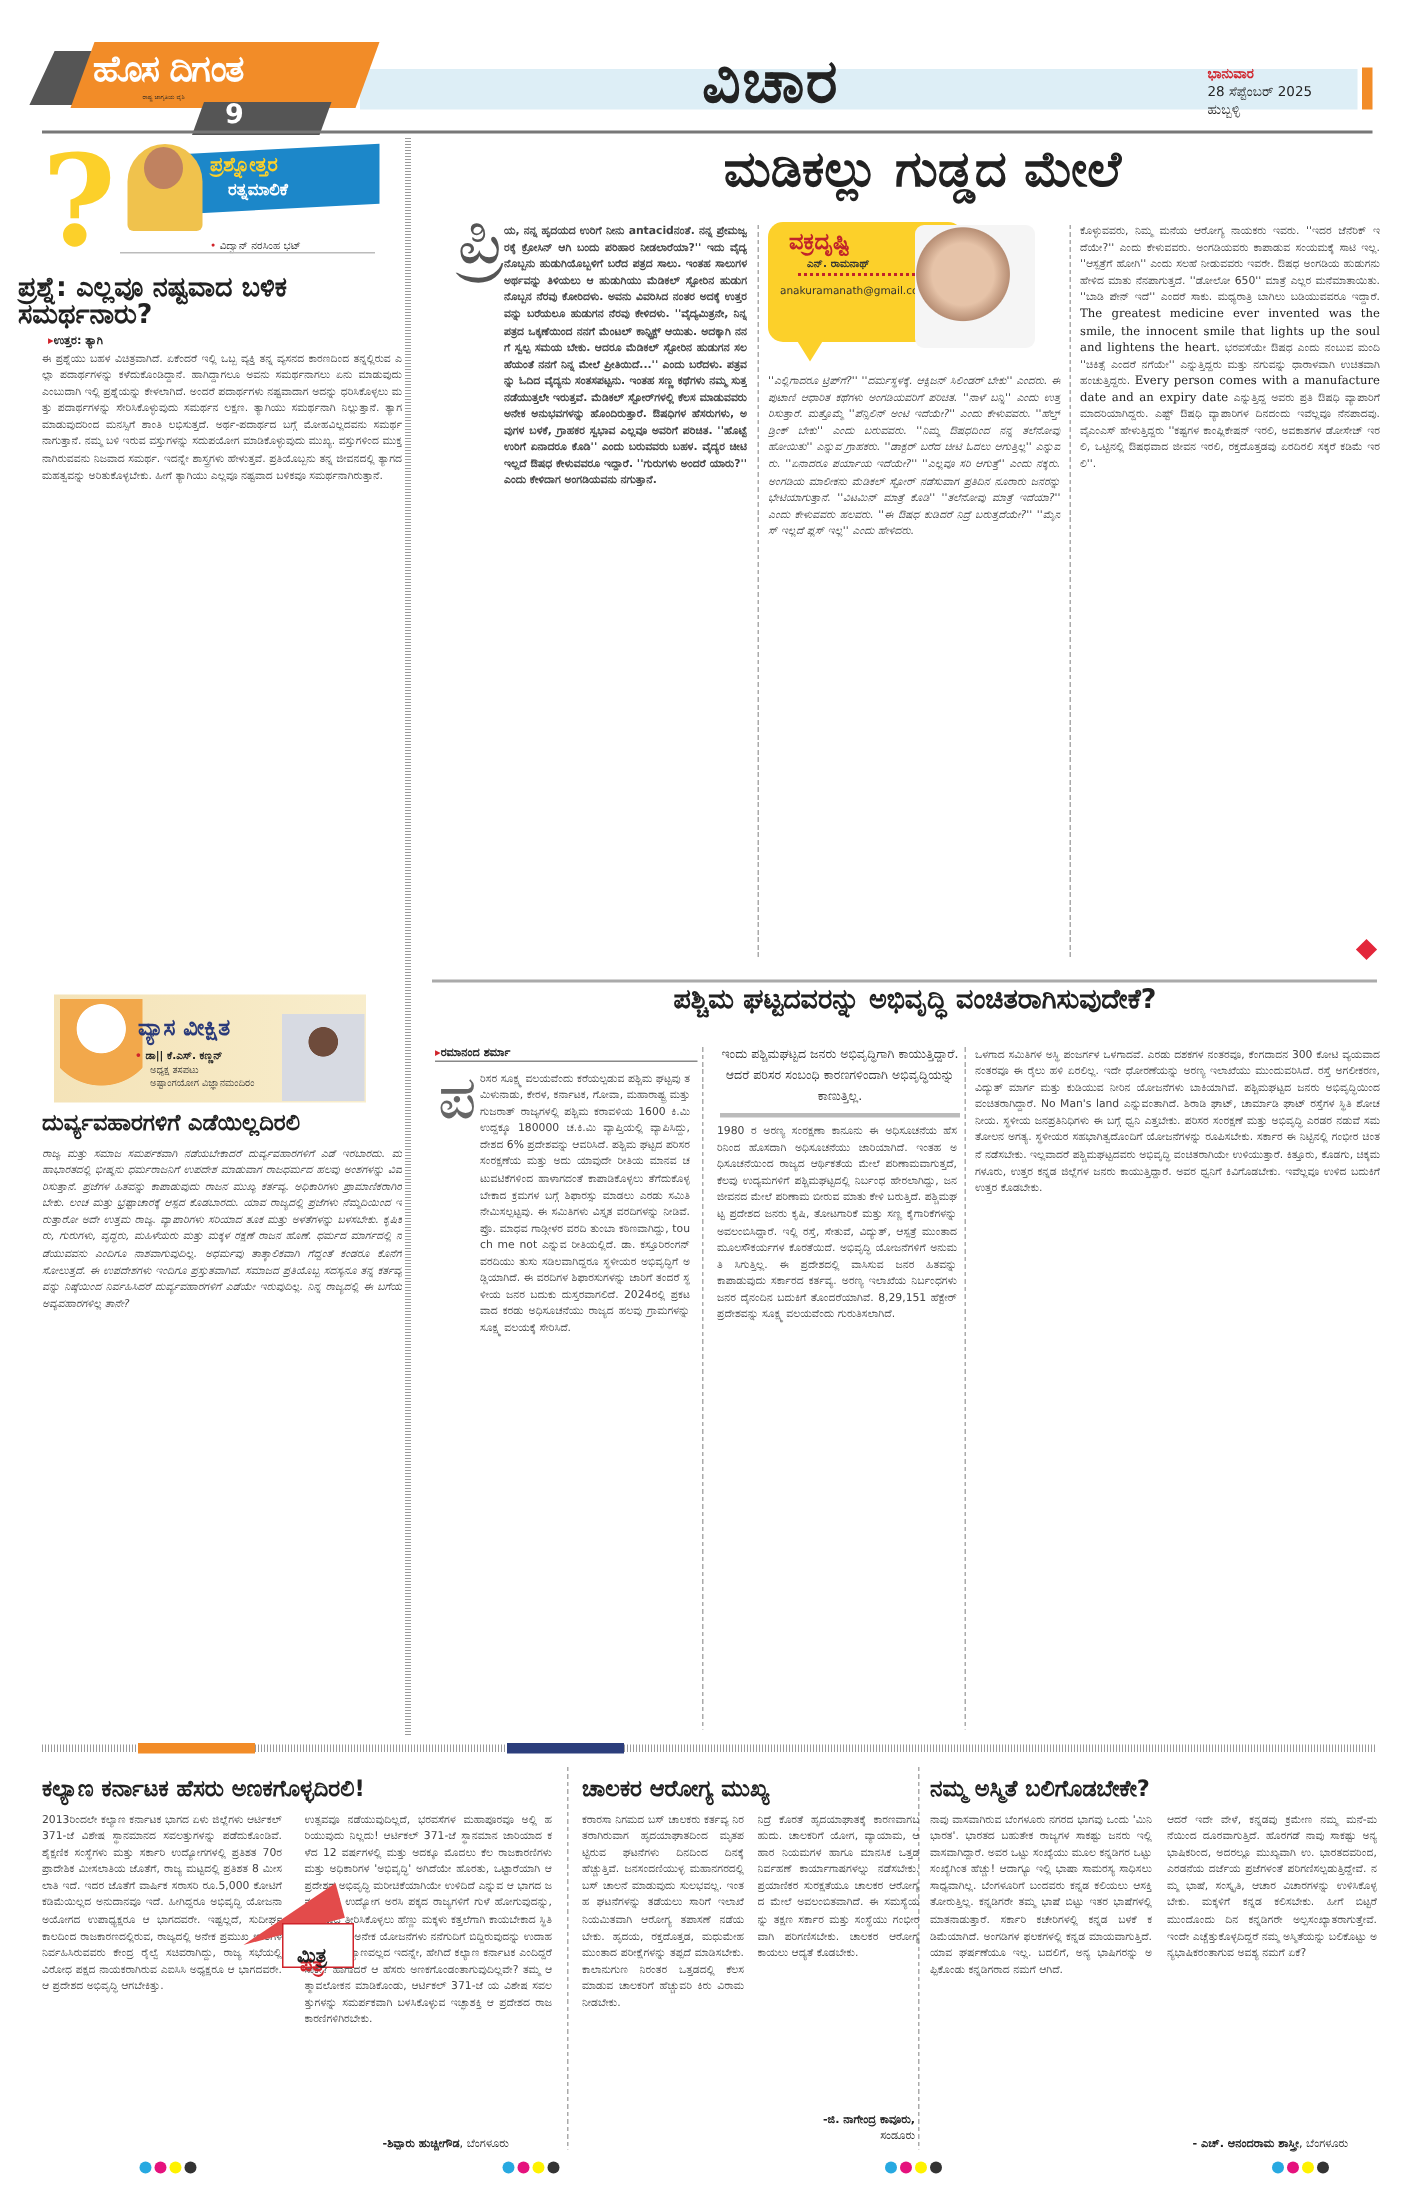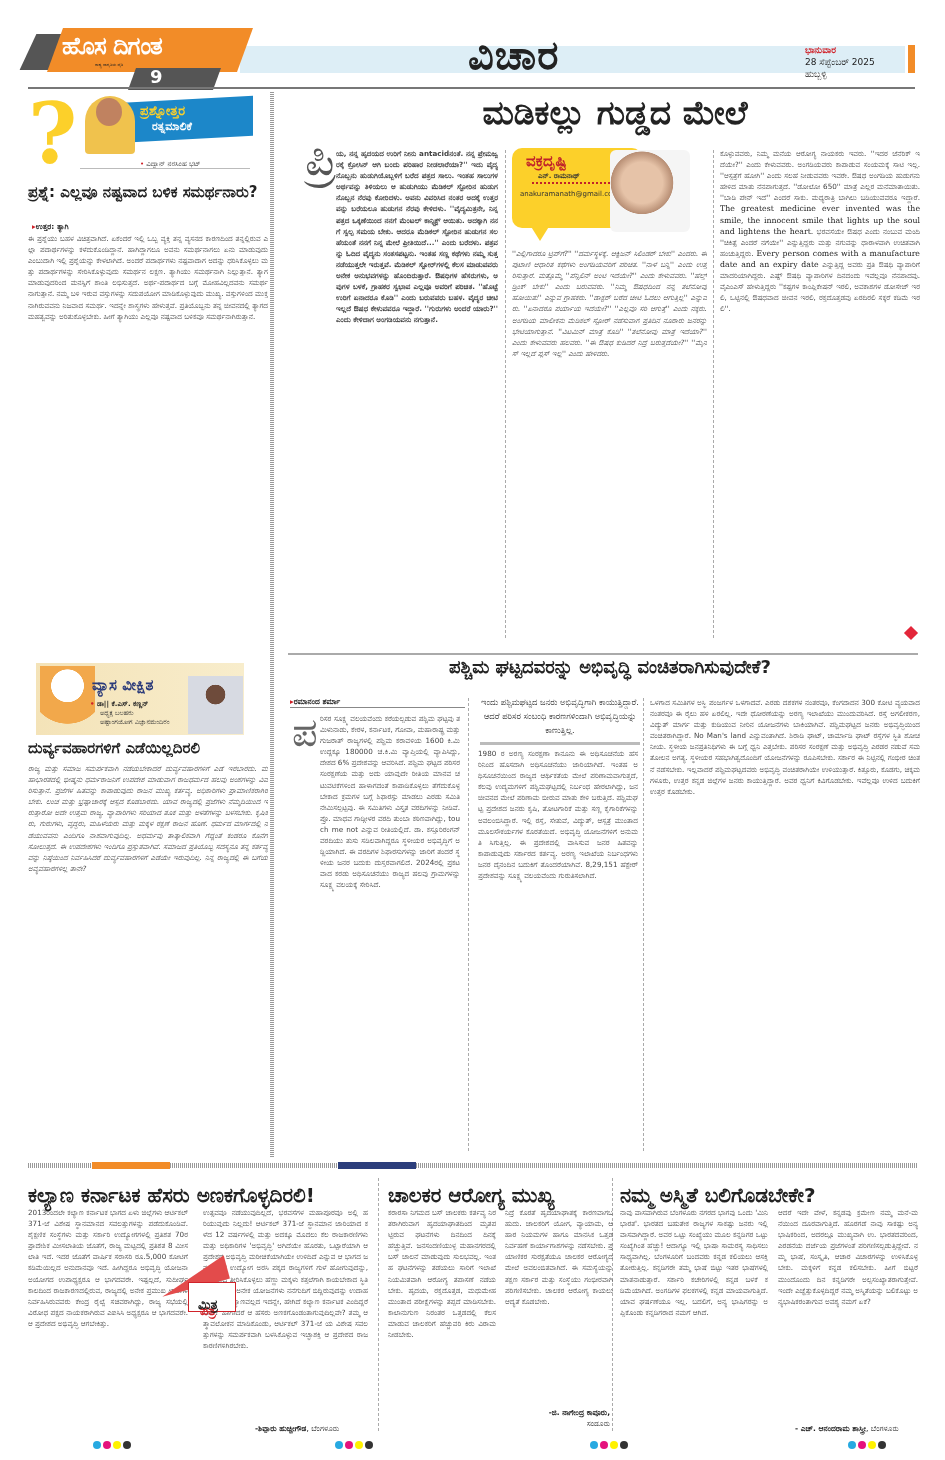--- a/index.html
+++ b/index.html
@@ -30,21 +30,21 @@
   
   .qmark { left: 28px; top: 92px; font-size: 84px; font-weight: bold; color: #fcd02a; font-family: "DejaVu Serif", serif; line-height: 84px; }
   .qa-ribbon { left: 95px; top: 100px; width: 158px; height: 40px; background: #1c87c9; transform: skewY(-3deg); }
   .qa-person { left: 85px; top: 96px; width: 50px; height: 58px; background: #f0c24d; border-radius: 25px 25px 4px 4px; }
   .qa-person-head { left: 96px; top: 98px; width: 26px; height: 28px; background: #c08260; border-radius: 50%; }
   .qa-title1 { left: 140px; top: 103px; font-size: 13px; font-weight: bold; color: #fcd02a; }
   .qa-title2 { left: 152px; top: 120px; font-size: 11px; font-weight: bold; color: #fff; }
   .qa-author { left: 140px; top: 160px; font-size: 7px; color: #333; }
   .qa-dot { color: #d0232a; }
   .qa-rule { left: 80px; top: 168px; width: 170px; height: 1px; background: #bbb; }
-  .qa-headline { left: 28px; top: 183px; width: 240px; font-size: 15px; line-height: 18px; font-weight: bold; color: #222; }
+  .qa-headline { left: 12px; top: 183px; width: 240px; font-size: 18px; line-height: 18px; font-weight: bold; color: #222; }
   .answer-label { left: 32px; top: 222px; font-size: 7.5px; font-weight: bold; }
   .red-tri { color: #d0232a; }
   .qa-body { left: 28px; top: 233px; width: 240px; height: 420px; overflow: hidden; }
 
   
   .main-headline { left: 300px; top: 93px; width: 630px; text-align: center; font-size: 33px; font-weight: bold; color: #222; }
   .dropcap { left: 305px; top: 135px; font-size: 46px; color: #555; font-family: "DejaVu Serif", serif; line-height: 48px; }
   .main-col1 { left: 288px; top: 148px; width: 210px; height: 500px; overflow: hidden; font-weight: bold; }
   .main-col1 .indent { padding-left: 48px; }
   .box-vakra { left: 512px; top: 148px; width: 130px; height: 80px; background: #fcd02a; border-radius: 10px; }
@@ -81,21 +81,21 @@
   .wg-pull-rule { left: 480px; top: 742px; width: 160px; height: 3px; background: #bbb; }
   .wg-col2 { left: 478px; top: 748px; width: 160px; height: 405px; overflow: hidden; }
   .wg-col3 { left: 650px; top: 697px; width: 270px; height: 455px; overflow: hidden; }
 
   
   .sep-band { left: 28px; top: 1163px; width: 890px; height: 5px; background: repeating-linear-gradient(90deg, #999 0 1px, transparent 1px 2px); }
   .sep-orange { left: 92px; top: 1162px; width: 78px; height: 7px; background: #f28c28; }
   .sep-blue { left: 338px; top: 1162px; width: 78px; height: 7px; background: #2c3e7c; }
 
   
-  .letter-headline { font-size: 20px; font-weight: bold; color: #222; white-space: nowrap; }
+  .letter-headline { font-size: 15px; font-weight: bold; color: #222; white-space: nowrap; }
   .lt1-head { left: 28px; top: 1183px; }
   .lt2-head { left: 388px; top: 1183px; }
   .lt3-head { left: 620px; top: 1183px; }
   .lt1-col1 { left: 28px; top: 1207px; width: 160px; height: 235px; overflow: hidden; }
   .lt1-col2 { left: 203px; top: 1207px; width: 165px; height: 180px; overflow: hidden; }
   .pm-box { left: 188px; top: 1282px; width: 48px; height: 30px; border: 1px solid #d0232a; background: #fff; }
   .pm-plane { left: 158px; top: 1264px; width: 0; height: 0; border-left: 70px solid transparent; border-bottom: 24px solid #e34b4b; transform: rotate(-15deg); }
   .pm-text1 { left: 200px; top: 1283px; font-size: 13px; font-weight: bold; color: #d0232a; margin-top: 20px; }
   .pm-text2 { left: 198px; top: 1297px; font-size: 13px; font-weight: bold; color: #222; }
   .lt1-sign { left: 255px; top: 1424px; font-size: 7.5px; }
@@ -172,21 +172,21 @@
   <span class="filler">ಎನ್ನುತ್ತಿದ್ದ ಅವರು ಪ್ರತಿ ಔಷಧಿ ವ್ಯಾಪಾರಿಗೆ ಮಾದರಿಯಾಗಿದ್ದರು. ಎಷ್ಟ್ ಔಷಧಿ ವ್ಯಾಪಾರಿಗಳ ದಿನದಂದು ಇವೆಲ್ಲವೂ ನೆನಪಾದವು. ವೈಎಂಎಸ್ ಹೇಳುತ್ತಿದ್ದರು ''ಕಷ್ಟಗಳ ಕಾಂಪ್ಲಿಕೇಷನ್ ಇರಲಿ, ಅವಕಾಶಗಳ ಡೋಸೇಜ್ ಇರಲಿ, ಒಟ್ಟಿನಲ್ಲಿ ಔಷಧವಾದ ಜೀವನ ಇರಲಿ, ರಕ್ತದೊತ್ತಡವು ಏರದಿರಲಿ ಸಕ್ಕರೆ ಕಡಿಮೆ ಇರಲಿ''.</span>
 </div>
 <div class="abs diamond"></div>
 <div class="abs hrule-main"></div>
 
 <div class="abs vyasa-box"></div>
 <div class="abs vyasa-sage"></div>
 <div class="abs vyasa-title">ವ್ಯಾಸ ವೀಕ್ಷಿತ</div>
 <div class="abs vyasa-author"><span class="qa-dot">• </span><span>ಡಾ|| ಕೆ.ಎಸ್. ಕಣ್ಣನ್</span></div>
 <div class="abs vyasa-role">
-    <div>ಅಧ್ಯಕ್ಷ ಬಲಹರು</div>
+    <div>ಅಧ್ಯಕ್ಷ ತಸಪಟು</div>
     <div>ಅಷ್ಟಾಂಗಯೋಗ ವಿಜ್ಞಾನಮಂದಿರಂ</div>
   </div>
 <div class="abs vyasa-photo"></div>
 <div class="abs vyasa-headline">ದುರ್ವ್ಯವಹಾರಗಳಿಗೆ ಎಡೆಯಿಲ್ಲದಿರಲಿ</div>
 <div class="abs vyasa-body body-text filler">ರಾಜ್ಯ ಮತ್ತು ಸಮಾಜ ಸಮರ್ಪಕವಾಗಿ ನಡೆಯಬೇಕಾದರೆ ದುರ್ವ್ಯವಹಾರಗಳಿಗೆ ಎಡೆ ಇರಬಾರದು. ಮಹಾಭಾರತದಲ್ಲಿ ಭೀಷ್ಮನು ಧರ್ಮರಾಜನಿಗೆ ಉಪದೇಶ ಮಾಡುವಾಗ ರಾಜಧರ್ಮದ ಹಲವು ಅಂಶಗಳನ್ನು ವಿವರಿಸುತ್ತಾನೆ. ಪ್ರಜೆಗಳ ಹಿತವನ್ನು ಕಾಪಾಡುವುದು ರಾಜನ ಮುಖ್ಯ ಕರ್ತವ್ಯ. ಅಧಿಕಾರಿಗಳು ಪ್ರಾಮಾಣಿಕರಾಗಿರಬೇಕು. ಲಂಚ ಮತ್ತು ಭ್ರಷ್ಟಾಚಾರಕ್ಕೆ ಆಸ್ಪದ ಕೊಡಬಾರದು. ಯಾವ ರಾಜ್ಯದಲ್ಲಿ ಪ್ರಜೆಗಳು ನೆಮ್ಮದಿಯಿಂದ ಇರುತ್ತಾರೋ ಅದೇ ಉತ್ತಮ ರಾಜ್ಯ. ವ್ಯಾಪಾರಿಗಳು ಸರಿಯಾದ ತೂಕ ಮತ್ತು ಅಳತೆಗಳನ್ನು ಬಳಸಬೇಕು. ಕೃಷಿಕರು, ಗುರುಗಳು, ವೃದ್ಧರು, ಮಹಿಳೆಯರು ಮತ್ತು ಮಕ್ಕಳ ರಕ್ಷಣೆ ರಾಜನ ಹೊಣೆ. ಧರ್ಮದ ಮಾರ್ಗದಲ್ಲಿ ನಡೆಯುವವನು ಎಂದಿಗೂ ನಾಶವಾಗುವುದಿಲ್ಲ. ಅಧರ್ಮವು ತಾತ್ಕಾಲಿಕವಾಗಿ ಗೆದ್ದಂತೆ ಕಂಡರೂ ಕೊನೆಗೆ ಸೋಲುತ್ತದೆ. ಈ ಉಪದೇಶಗಳು ಇಂದಿಗೂ ಪ್ರಸ್ತುತವಾಗಿವೆ. ಸಮಾಜದ ಪ್ರತಿಯೊಬ್ಬ ಸದಸ್ಯನೂ ತನ್ನ ಕರ್ತವ್ಯವನ್ನು ನಿಷ್ಠೆಯಿಂದ ನಿರ್ವಹಿಸಿದರೆ ದುರ್ವ್ಯವಹಾರಗಳಿಗೆ ಎಡೆಯೇ ಇರುವುದಿಲ್ಲ. ನಿನ್ನ ರಾಜ್ಯದಲ್ಲಿ ಈ ಬಗೆಯ ಅವ್ಯವಹಾರಗಳಿಲ್ಲ ತಾನೇ?</div>
 
 <div class="abs wg-headline">ಪಶ್ಚಿಮ ಘಟ್ಟದವರನ್ನು ಅಭಿವೃದ್ಧಿ ವಂಚಿತರಾಗಿಸುವುದೇಕೆ?</div>
 <div class="abs wg-author"><span class="red-tri">▸</span><span>ರಮಾನಂದ ಶರ್ಮಾ</span></div>
 <div class="abs wg-author-rule"></div>
 <div class="abs wg-drop">ಪ</div>
@@ -208,21 +208,21 @@
 <div class="abs lt1-col1 body-text filler">2013ರಿಂದಲೇ ಕಲ್ಯಾಣ ಕರ್ನಾಟಕ ಭಾಗದ ಏಳು ಜಿಲ್ಲೆಗಳು ಆರ್ಟಿಕಲ್ 371-ಜೆ ವಿಶೇಷ ಸ್ಥಾನಮಾನದ ಸವಲತ್ತುಗಳನ್ನು ಪಡೆದುಕೊಂಡಿವೆ. ಶೈಕ್ಷಣಿಕ ಸಂಸ್ಥೆಗಳು ಮತ್ತು ಸರ್ಕಾರಿ ಉದ್ಯೋಗಗಳಲ್ಲಿ ಪ್ರತಿಶತ 70ರ ಪ್ರಾದೇಶಿಕ ಮೀಸಲಾತಿಯ ಜೊತೆಗೆ, ರಾಜ್ಯ ಮಟ್ಟದಲ್ಲಿ ಪ್ರತಿಶತ 8 ಮೀಸಲಾತಿ ಇದೆ. ಇದರ ಜೊತೆಗೆ ವಾರ್ಷಿಕ ಸರಾಸರಿ ರೂ.5,000 ಕೋಟಿಗೆ ಕಡಿಮೆಯಿಲ್ಲದ ಅನುದಾನವೂ ಇದೆ. ಹೀಗಿದ್ದರೂ ಅಭಿವೃದ್ಧಿ ಯೋಜನಾ ಅಯೋಗದ ಉಪಾಧ್ಯಕ್ಷರೂ ಆ ಭಾಗದವರೇ. ಇಷ್ಟಲ್ಲದೆ, ಸುದೀರ್ಘ ಕಾಲದಿಂದ ರಾಜಕಾರಣದಲ್ಲಿರುವ, ರಾಜ್ಯದಲ್ಲಿ ಅನೇಕ ಪ್ರಮುಖ ಖಾತೆಗಳ ನಿರ್ವಹಿಸಿರುವವರು ಕೇಂದ್ರ ರೈಲ್ವೆ ಸಚಿವರಾಗಿದ್ದು, ರಾಜ್ಯ ಸಭೆಯಲ್ಲಿ ವಿರೋಧ ಪಕ್ಷದ ನಾಯಕರಾಗಿರುವ ಎಐಸಿಸಿ ಅಧ್ಯಕ್ಷರೂ ಆ ಭಾಗದವರೇ. ಆ ಪ್ರದೇಶದ ಅಭಿವೃದ್ಧಿ ಆಗಬೇಕಿತ್ತು.</div>
 <div class="abs lt1-col2 body-text filler">ಉತ್ಸವವೂ ನಡೆಯುವುದಿಲ್ಲದೆ, ಭರವಸೆಗಳ ಮಹಾಪೂರವೂ ಅಲ್ಲಿ ಹರಿಯುವುದು ನಿಲ್ಲದು! ಆರ್ಟಿಕಲ್ 371-ಜೆ ಸ್ಥಾನಮಾನ ಜಾರಿಯಾದ ಕಳೆದ 12 ವರ್ಷಗಳಲ್ಲಿ ಮತ್ತು ಅದಕ್ಕೂ ಮೊದಲು ಕೆಲ ರಾಜಕಾರಣಿಗಳು ಮತ್ತು ಅಧಿಕಾರಿಗಳ 'ಅಭಿವೃದ್ಧಿ' ಅಗಿದೆಯೇ ಹೊರತು, ಒಟ್ಟಾರೆಯಾಗಿ ಆ ಪ್ರದೇಶದ ಅಭಿವೃದ್ಧಿ ಮರೀಚಿಕೆಯಾಗಿಯೇ ಉಳಿದಿದೆ ಎನ್ನುವ ಆ ಭಾಗದ ಜನ, ಅಲ್ಲಿನ ಉದ್ಯೋಗ ಅರಸಿ ಪಕ್ಕದ ರಾಜ್ಯಗಳಿಗೆ ಗುಳೆ ಹೋಗುವುದನ್ನು, ದೇಹಬಾಧೆ ತೀರಿಸಿಕೊಳ್ಳಲು ಹೆಣ್ಣು ಮಕ್ಕಳು ಕತ್ತಲೆಗಾಗಿ ಕಾಯಬೇಕಾದ ಸ್ಥಿತಿ ಇರುವುದನ್ನು, ಅನೇಕ ಯೋಜನೆಗಳು ನನೆಗುದಿಗೆ ಬಿದ್ದಿರುವುದನ್ನು ಉದಾಹರಿಸುತ್ತಾರೆ. ಕಲ್ಯಾಣವಲ್ಲದ ಇದನ್ನೇ, ಹೇಗಿದೆ ಕಲ್ಯಾಣ ಕರ್ನಾಟಕ ಎಂದಿದ್ದರೆ ಸಾಕೇ? ಹಾಗಾದರೆ ಆ ಹೆಸರು ಅಣಕಗೊಂಡಂತಾಗುವುದಿಲ್ಲವೇ? ತಮ್ಮ ಆತ್ಮಾವಲೋಕನ ಮಾಡಿಕೊಂಡು, ಆರ್ಟಿಕಲ್ 371-ಜೆ ಯ ವಿಶೇಷ ಸವಲತ್ತುಗಳನ್ನು ಸಮರ್ಪಕವಾಗಿ ಬಳಸಿಕೊಳ್ಳುವ ಇಚ್ಛಾಶಕ್ತಿ ಆ ಪ್ರದೇಶದ ರಾಜಕಾರಣಿಗಳಿಗಿರಬೇಕು.</div>
 <div class="abs pm-plane"></div>
 <div class="abs pm-box"></div>
 <div class="abs pm-text1">ಪತ್ರ</div>
 <div class="abs pm-text2">ಮಿತ್ರ</div>
 <div class="abs lt1-sign"><span class="sign-name">-ಶಿವ್ಪಾರು ಹುಚ್ಚೀಗೌಡ</span><span>, ಬೆಂಗಳೂರು</span></div>
 
 <div class="abs letter-headline lt2-head">ಚಾಲಕರ ಆರೋಗ್ಯ ಮುಖ್ಯ</div>
 <div class="abs lt2-col1 body-text filler">ಕರಾರಸಾ ನಿಗಮದ ಬಸ್ ಚಾಲಕರು ಕರ್ತವ್ಯ ನಿರತರಾಗಿರುವಾಗ ಹೃದಯಾಘಾತದಿಂದ ಮೃತಪಟ್ಟಿರುವ ಘಟನೆಗಳು ದಿನದಿಂದ ದಿನಕ್ಕೆ ಹೆಚ್ಚುತ್ತಿವೆ. ಜನಸಂದಣಿಯುಳ್ಳ ಮಹಾನಗರದಲ್ಲಿ ಬಸ್ ಚಾಲನೆ ಮಾಡುವುದು ಸುಲಭವಲ್ಲ. ಇಂತಹ ಘಟನೆಗಳನ್ನು ತಡೆಯಲು ಸಾರಿಗೆ ಇಲಾಖೆ ನಿಯಮಿತವಾಗಿ ಆರೋಗ್ಯ ತಪಾಸಣೆ ನಡೆಯಬೇಕು. ಹೃದಯ, ರಕ್ತದೊತ್ತಡ, ಮಧುಮೇಹ ಮುಂತಾದ ಪರೀಕ್ಷೆಗಳನ್ನು ತಪ್ಪದೆ ಮಾಡಿಸಬೇಕು. ಕಾಲಾನುಗುಣ ನಿರಂತರ ಒತ್ತಡದಲ್ಲಿ ಕೆಲಸ ಮಾಡುವ ಚಾಲಕರಿಗೆ ಹೆಚ್ಚುವರಿ ಕಿರು ವಿರಾಮ ನೀಡಬೇಕು.</div>
-<div class="abs lt2-col2 body-text filler">ನಿದ್ರೆ ಕೊರತೆ ಹೃದಯಾಘಾತಕ್ಕೆ ಕಾರಣವಾಗಬಹುದು. ಚಾಲಕರಿಗೆ ಯೋಗ, ವ್ಯಾಯಾಮ, ಆಹಾರ ನಿಯಮಗಳ ಹಾಗೂ ಮಾನಸಿಕ ಒತ್ತಡ ನಿರ್ವಹಣೆ ಕಾರ್ಯಾಗಾಶಗಳನ್ನು ನಡೆಸಬೇಕು. ಪ್ರಯಾಣಿಕರ ಸುರಕ್ಷತೆಯೂ ಚಾಲಕರ ಆರೋಗ್ಯದ ಮೇಲೆ ಅವಲಂಬಿತವಾಗಿದೆ. ಈ ಸಮಸ್ಯೆಯನ್ನು ತಕ್ಷಣ ಸರ್ಕಾರ ಮತ್ತು ಸಂಸ್ಥೆಯು ಗಂಭೀರವಾಗಿ ಪರಿಗಣಿಸಬೇಕು. ಚಾಲಕರ ಆರೋಗ್ಯ ಕಾಯಲು ಆದ್ಯತೆ ಕೊಡಬೇಕು.</div>
+<div class="abs lt2-col2 body-text filler">ನಿದ್ರೆ ಕೊರತೆ ಹೃದಯಾಘಾತಕ್ಕೆ ಕಾರಣವಾಗಬಹುದು. ಚಾಲಕರಿಗೆ ಯೋಗ, ವ್ಯಾಯಾಮ, ಆಹಾರ ನಿಯಮಗಳ ಹಾಗೂ ಮಾನಸಿಕ ಒತ್ತಡ ನಿರ್ವಹಣೆ ಕಾರ್ಯಾಗಾಷಗಳಲ್ನು ನಡೆಸಬೇಕು. ಪ್ರಯಾಣಿಕರ ಸುರಕ್ಷತೆಯೂ ಚಾಲಕರ ಆರೋಗ್ಯದ ಮೇಲೆ ಅವಲಂಬಿತವಾಗಿದೆ. ಈ ಸಮಸ್ಯೆಯನ್ನು ತಕ್ಷಣ ಸರ್ಕಾರ ಮತ್ತು ಸಂಸ್ಥೆಯು ಗಂಭೀರವಾಗಿ ಪರಿಗಣಿಸಬೇಕು. ಚಾಲಕರ ಆರೋಗ್ಯ ಕಾಯಲು ಆದ್ಯತೆ ಕೊಡಬೇಕು.</div>
 <div class="abs lt2-sign">
     <div class="sign-name">-ಜಿ. ನಾಗೇಂದ್ರ ಕಾವೂರು,</div>
     <div>ಸಂಡೂರು</div>
   </div>
 
 <div class="abs letter-headline lt3-head">ನಮ್ಮ ಅಸ್ಮಿತೆ ಬಲಿಗೊಡಬೇಕೇ?</div>
 <div class="abs lt3-col1 body-text filler">ನಾವು ವಾಸವಾಗಿರುವ ಬೆಂಗಳೂರು ನಗರದ ಭಾಗವು ಒಂದು 'ಮಿನಿ ಭಾರತ'. ಭಾರತದ ಬಹುತೇಕ ರಾಜ್ಯಗಳ ಸಾಕಷ್ಟು ಜನರು ಇಲ್ಲಿ ವಾಸವಾಗಿದ್ದಾರೆ. ಅವರ ಒಟ್ಟು ಸಂಖ್ಯೆಯು ಮೂಲ ಕನ್ನಡಿಗರ ಒಟ್ಟು ಸಂಖ್ಯೆಗಿಂತ ಹೆಚ್ಚು! ಆದಾಗ್ಯೂ ಇಲ್ಲಿ ಭಾಷಾ ಸಾಮರಸ್ಯ ಸಾಧಿಸಲು ಸಾಧ್ಯವಾಗಿಲ್ಲ. ಬೆಂಗಳೂರಿಗೆ ಬಂದವರು ಕನ್ನಡ ಕಲಿಯಲು ಆಸಕ್ತಿ ತೋರುತ್ತಿಲ್ಲ. ಕನ್ನಡಿಗರೇ ತಮ್ಮ ಭಾಷೆ ಬಿಟ್ಟು ಇತರ ಭಾಷೆಗಳಲ್ಲಿ ಮಾತನಾಡುತ್ತಾರೆ. ಸರ್ಕಾರಿ ಕಚೇರಿಗಳಲ್ಲಿ ಕನ್ನಡ ಬಳಕೆ ಕಡಿಮೆಯಾಗಿದೆ. ಅಂಗಡಿಗಳ ಫಲಕಗಳಲ್ಲಿ ಕನ್ನಡ ಮಾಯವಾಗುತ್ತಿದೆ. ಯಾವ ಘರ್ಷಣೆಯೂ ಇಲ್ಲ. ಬದಲಿಗೆ, ಅನ್ಯ ಭಾಷಿಗರನ್ನು ಅಪ್ಪಿಕೊಂಡು ಕನ್ನಡಿಗರಾದ ನಮಗೆ ಆಗಿದೆ.</div>
 <div class="abs lt3-col2 body-text filler">ಆದರೆ ಇದೇ ವೇಳೆ, ಕನ್ನಡವು ಕ್ರಮೇಣ ನಮ್ಮ ಮನೆ-ಮನೆಯಿಂದ ದೂರವಾಗುತ್ತಿದೆ. ಹೊರಗಡೆ ನಾವು ಸಾಕಷ್ಟು ಅನ್ಯ ಭಾಷಿಕರಿಂದ, ಅದರಲ್ಲೂ ಮುಖ್ಯವಾಗಿ ಉ. ಭಾರತದವರಿಂದ, ಎರಡನೆಯ ದರ್ಜೆಯ ಪ್ರಜೆಗಳಂತೆ ಪರಿಗಣಿಸಲ್ಪಡುತ್ತಿದ್ದೇವೆ. ನಮ್ಮ ಭಾಷೆ, ಸಂಸ್ಕೃತಿ, ಆಚಾರ ವಿಚಾರಗಳನ್ನು ಉಳಿಸಿಕೊಳ್ಳಬೇಕು. ಮಕ್ಕಳಿಗೆ ಕನ್ನಡ ಕಲಿಸಬೇಕು. ಹೀಗೆ ಬಿಟ್ಟರೆ ಮುಂದೊಂದು ದಿನ ಕನ್ನಡಿಗರೇ ಅಲ್ಪಸಂಖ್ಯಾತರಾಗುತ್ತೇವೆ. ಇಂದೇ ಎಚ್ಚೆತ್ತುಕೊಳ್ಳದಿದ್ದರೆ ನಮ್ಮ ಅಸ್ಮಿತೆಯನ್ನು ಬಲಿಕೊಟ್ಟು ಅನ್ಯಭಾಷಿಕರಂತಾಗುವ ಅವಶ್ಯ ನಮಗೆ ಏಕೆ?</div>
 <div class="abs lt3-sign"><span class="sign-name">- ಎಚ್. ಆನಂದರಾಮ ಶಾಸ್ತ್ರೀ</span><span>, ಬೆಂಗಳೂರು</span></div>
 

